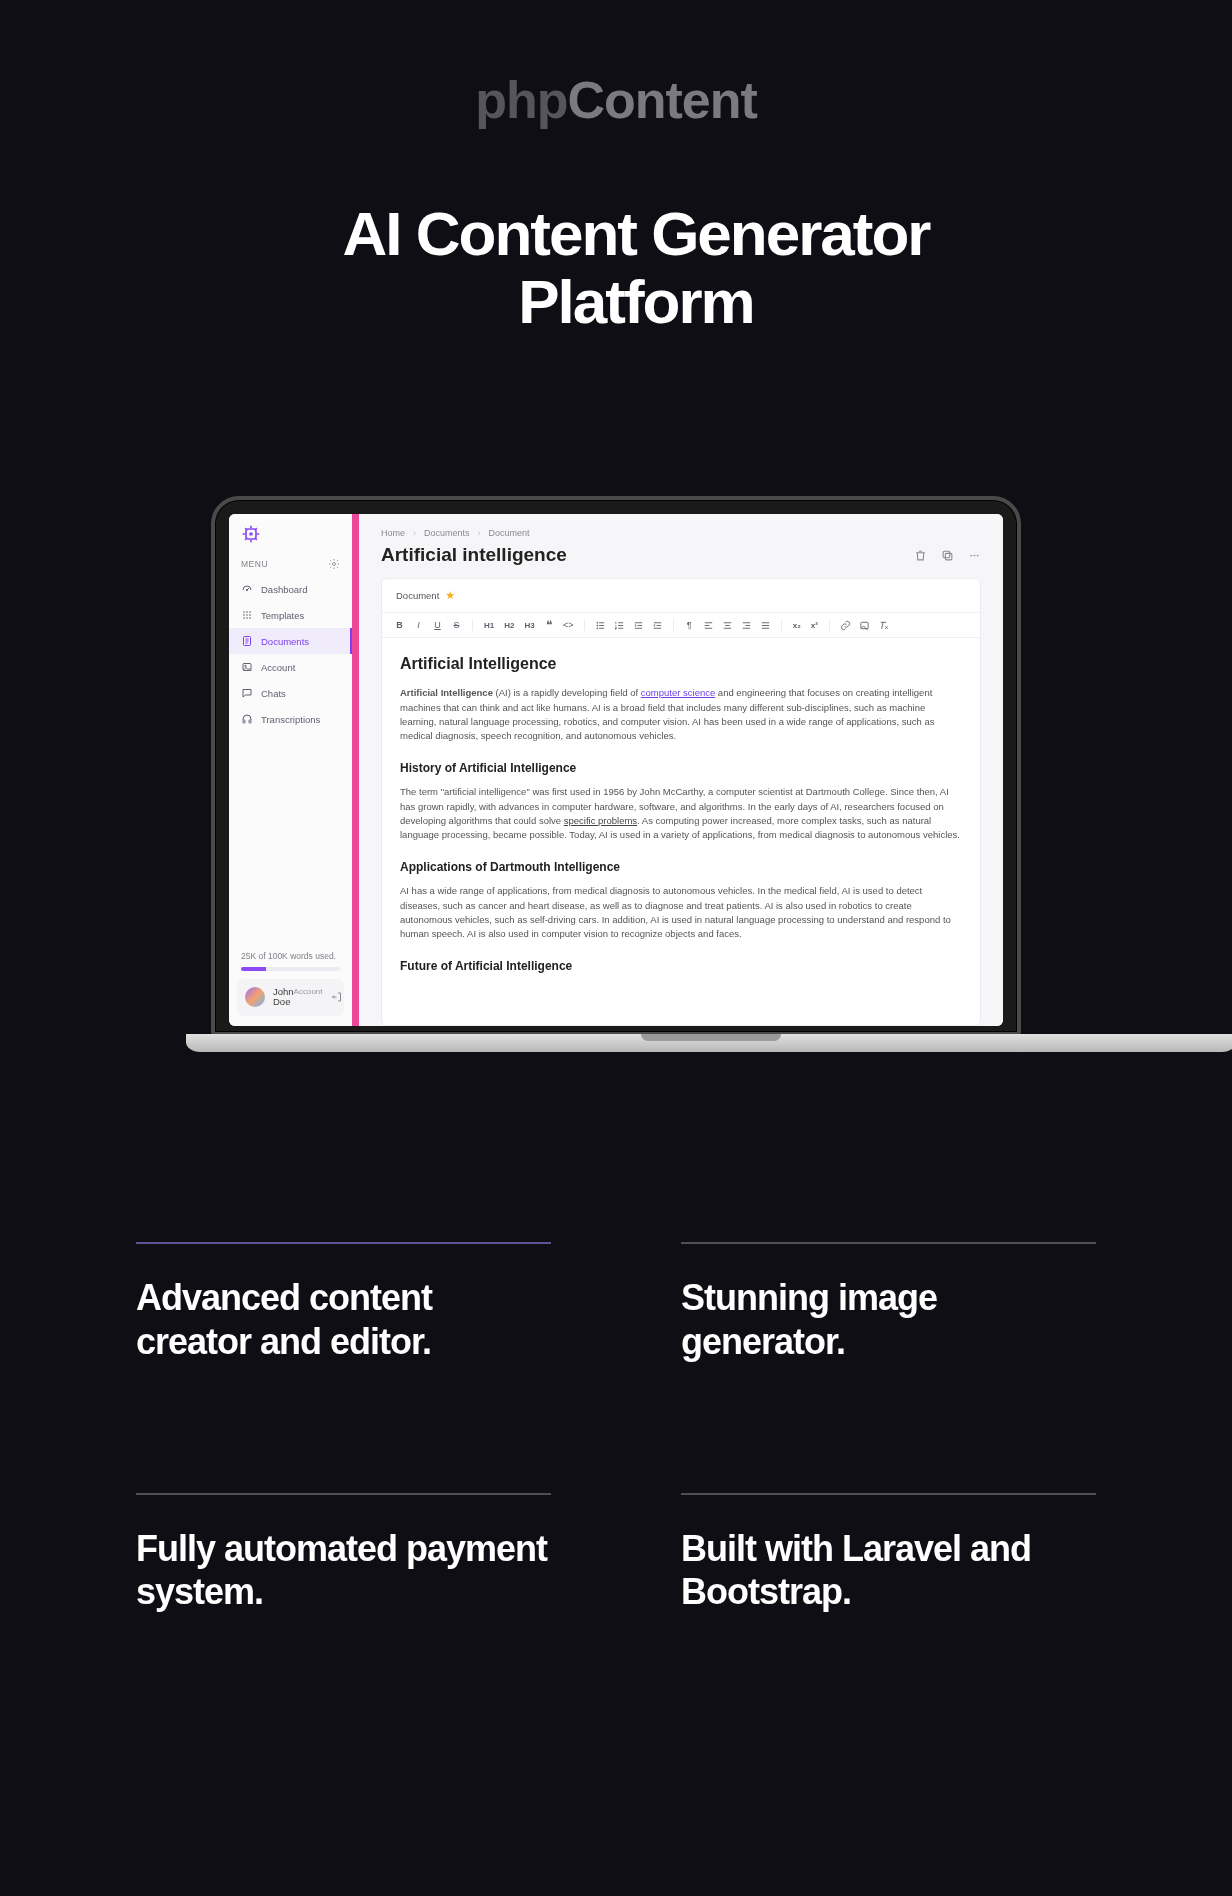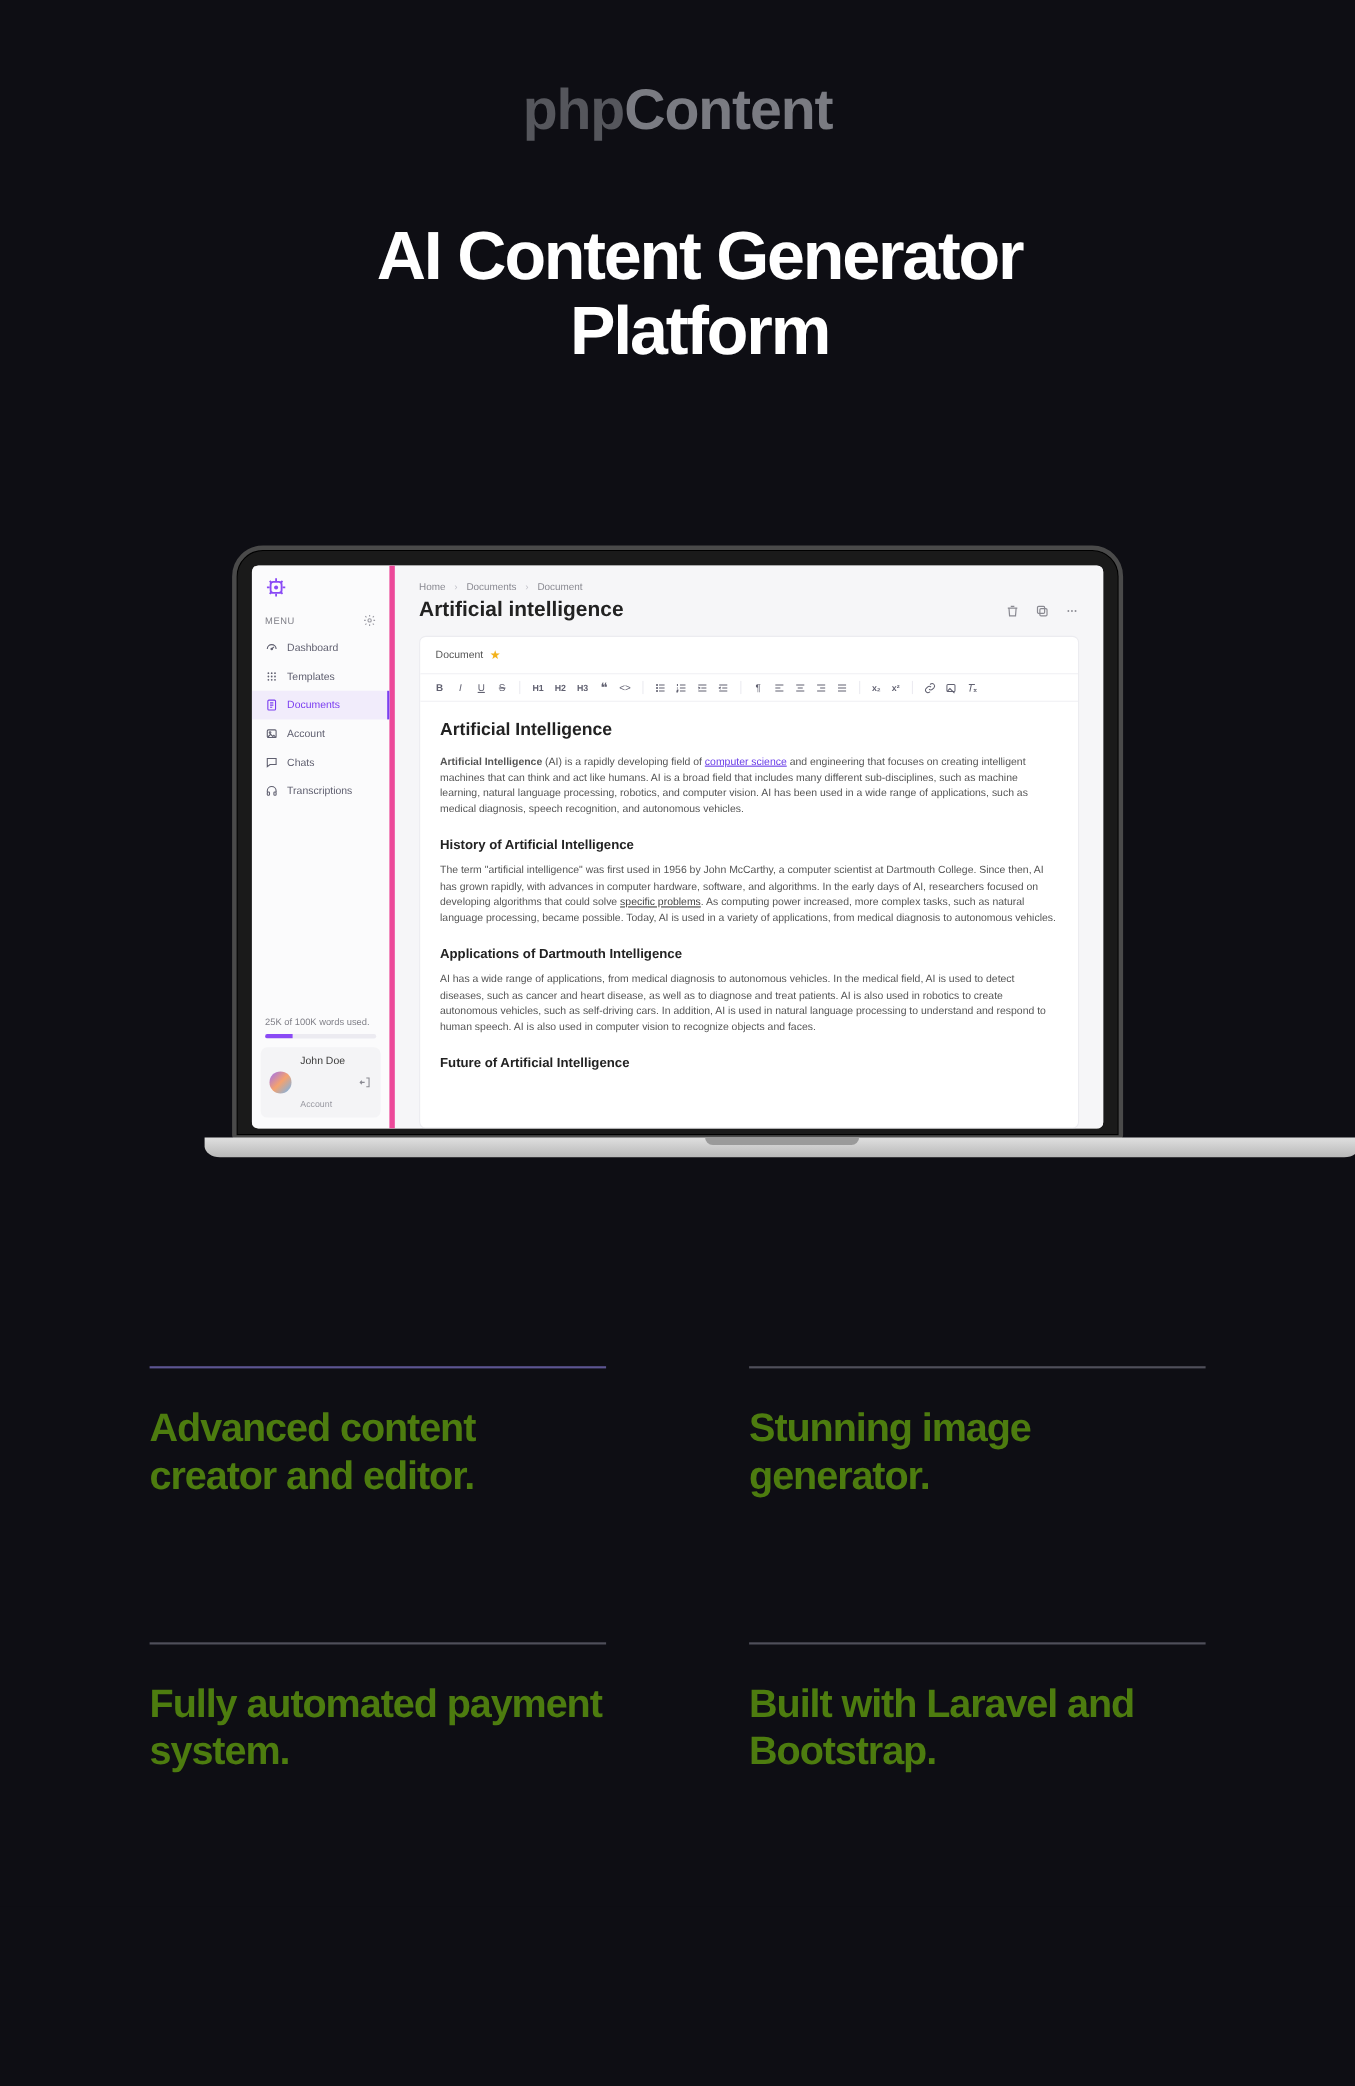--- a/index.html
+++ b/index.html
@@ -32,21 +32,21 @@
     width:140px; height:7px; background:#9a9a9a; border-radius:0 0 8px 8px;
   }
   .laptop-base-wrap{ width:1050px; margin:-2px auto 0; }
 
   .screen {
     width:100%; height:100%; background:#f6f6f8; border-radius:6px;
     overflow:hidden; display:flex; font-size:9.5px; color:#3a3a3a;
   }
 
   
-  .sidebar { width:130px; background:#fbfbfc; border-right:5px solid #ec4899; display:flex; flex-direction:column;justify-content:space-between; }
+  .sidebar { width:130px; background:#fbfbfc; border-right:7px solid #ec4899; display:flex; flex-direction:column;justify-content:space-between; }
   .logo-row{ padding:10px 12px 6px; }
   .logo {
     width:20px; height:20px; border-radius:5px;
     display:flex; align-items:center; justify-content:center;
   }
   .menu-hdr{ padding:8px 12px 6px; display:flex; align-items:center; justify-content:space-between; color:#808088; font-size:8.5px; letter-spacing:0.5px; }
   .gear{ width:12px; height:12px; }
   .nav{ display:flex; flex-direction:column; }
   .nav-item{
     display:flex; align-items:center; gap:8px; padding:7px 12px;
@@ -58,21 +58,21 @@
   }
   .nav-ic{ width:12px; height:12px; flex:0 0 12px; }
   .usage-block{ margin-top:auto; padding:10px 12px 8px; font-size:8.5px; color:#808088;}
   .usage-bar{ margin-top:6px; width:100%; height:4px; background:#ecebf1; border-radius:2px; overflow:hidden;}
   .usage-fill{ height:100%; width:25%; background:#8a4af5; }
   .user-row{
     margin:0 8px 10px; padding:8px; background:#f4f4f6; border-radius:6px;
     display:flex; align-items:center; gap:8px;
   }
   .avatar{ width:20px; height:20px; border-radius:50%; background:linear-gradient(135deg,#9b6ef5,#f5a26e,#6eb5f5); flex:0 0 20px; }
-  .user-meta{ display:flex; flex-direction:column; line-height:1.15;gap:28px;}
+  .user-meta{ display:flex; flex-direction:row; line-height:1.15;}
   .user-meta .sub{ color:#9a9aa2; font-size:8px;}
   .logout-ic{ margin-left:auto; width:12px; height:12px; }
 
   
   .main{ flex:1; background:#f6f6f8; display:flex; flex-direction:column; overflow:hidden; padding:0; }
   .crumb-row{ padding:14px 22px 6px; display:flex; align-items:center; gap:8px; color:#8a8a92; font-size:9px;}
   .crumb-row .sep{ color:#c0c0c8; }
   .title-row{ padding:0 22px 12px; display:flex; align-items:center; justify-content:space-between;}
   .doc-title{ font-size:19px; font-weight:600; color:#222;}
   .title-actions{ display:flex; gap:14px; color:#8a8a92;}
@@ -107,21 +107,21 @@
   .content a{ color:#6a3ee8; }
   .underl{ text-decoration:underline; color:#444;}
 
   
   .features{
     width:960px; margin:190px auto 0;
     display:grid; grid-template-columns:1fr 1fr; column-gap:130px; row-gap:130px;
   }
   .feat-rule{ height:2px; background:#4f4f5a; margin-bottom:32px; width:100%; }
   .feat-rule.accent{ background:#5c5592; }
-  .feat-txt{ font-size:36px; font-weight:700; letter-spacing:-1px; line-height:1.2; color:#4d7c0f; }
+  .feat-txt{ font-size:36px; font-weight:700; letter-spacing:-1px; line-height:1.2; color:#ffffff; }
 
   svg { display:block; }
 </style>
 </head>
 <body>
 
 <div class="brand">
   <span>php</span><span class="light">Content</span>
 </div>
 

